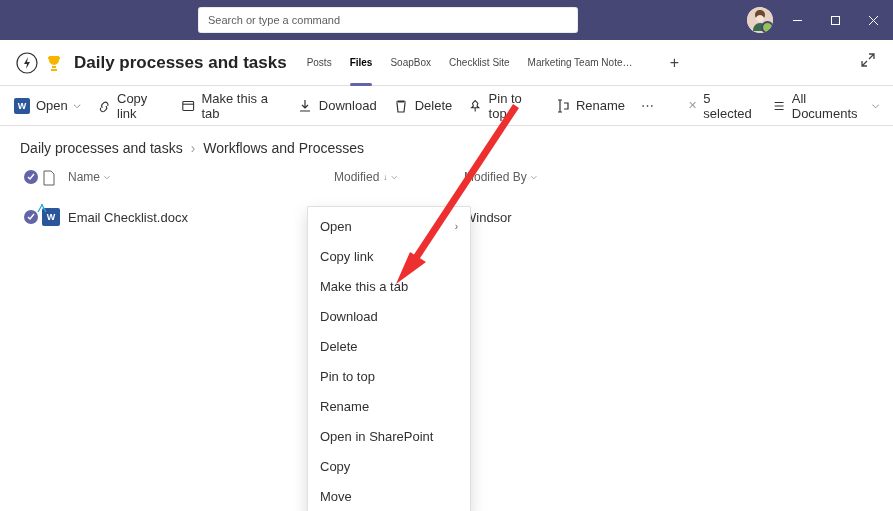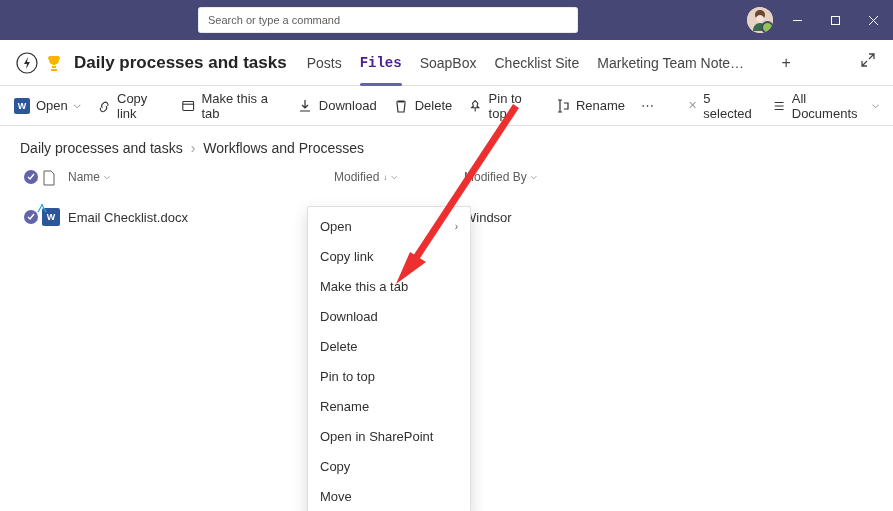--- a/index.html
+++ b/index.html
@@ -10,22 +10,22 @@
 .search input::placeholder { color:#605e5c; }
 .win-controls { position:absolute; right:0; top:0; height:40px; display:flex; align-items:center; gap:10px; padding-right:6px; }
 .win-controls .avatar { width:26px; height:26px; border-radius:50%; background:#e8d5c8; position:relative; display:flex; align-items:center; justify-content:center; overflow:hidden; }
 .win-controls .avatar::after { content:""; position:absolute; bottom:-1px; right:-1px; width:9px; height:9px; background:#92c353; border:2px solid #464775; border-radius:50%; }
 .avatar svg { width:26px; height:26px; }
 .win-btn { width:28px; height:40px; display:flex; align-items:center; justify-content:center; color:#fff; cursor:pointer; }
 .tabbar { height:46px; border-bottom:1px solid #e1dfdd; display:flex; align-items:center; padding:0 16px; position:relative; }
 .channel-icons { display:flex; align-items:center; gap:6px; margin-right:10px; }
 .channel-title { font-size:17px; font-weight:700; color:#252423; margin-right:20px; }
 .tabs { display:flex; align-items:center; gap:18px; height:100%; }
-.tab { font-size:14px; color:#484644; height:100%; display:flex; align-items:center; cursor:pointer; position:relative; }
-.tab.active { color:#4c1d95; font-weight:600;font-family:Liberation Mono, monospace; }
+.tab { font-size:10px; color:#484644; height:100%; display:flex; align-items:center; cursor:pointer; position:relative; }
+.tab.active { color:#000000; font-weight:600; }
 .tab.active::after { content:""; position:absolute; bottom:-1px; left:0; right:0; height:3px; background:#6264a7; border-radius:2px; }
 .add-tab { width:28px; height:28px; display:flex; align-items:center; justify-content:center; color:#484644; cursor:pointer; margin-left:10px; font-size:16px; }
 .expand { position:absolute; right:18px; top:13px; color:#484644; cursor:pointer; }
 .cmdbar { height:40px; border-bottom:1px solid #e1dfdd; display:flex; align-items:center; padding:0 14px; gap:16px; font-size:13px; color:#323130; }
 .cmd { display:flex; align-items:center; gap:6px; cursor:pointer; }
 .cmd svg, .cmd .ico { width:16px; height:16px; color:#323130; }
 .wordico { width:16px; height:16px; background:#2b579a; color:#fff; font-size:9px; font-weight:700; display:flex; align-items:center; justify-content:center; border-radius:2px; }
 .chev { font-size:9px; color:#605e5c; }
 .spacer { flex:1; }
 .sel-x { color:#a19f9d; font-size:11px; }

